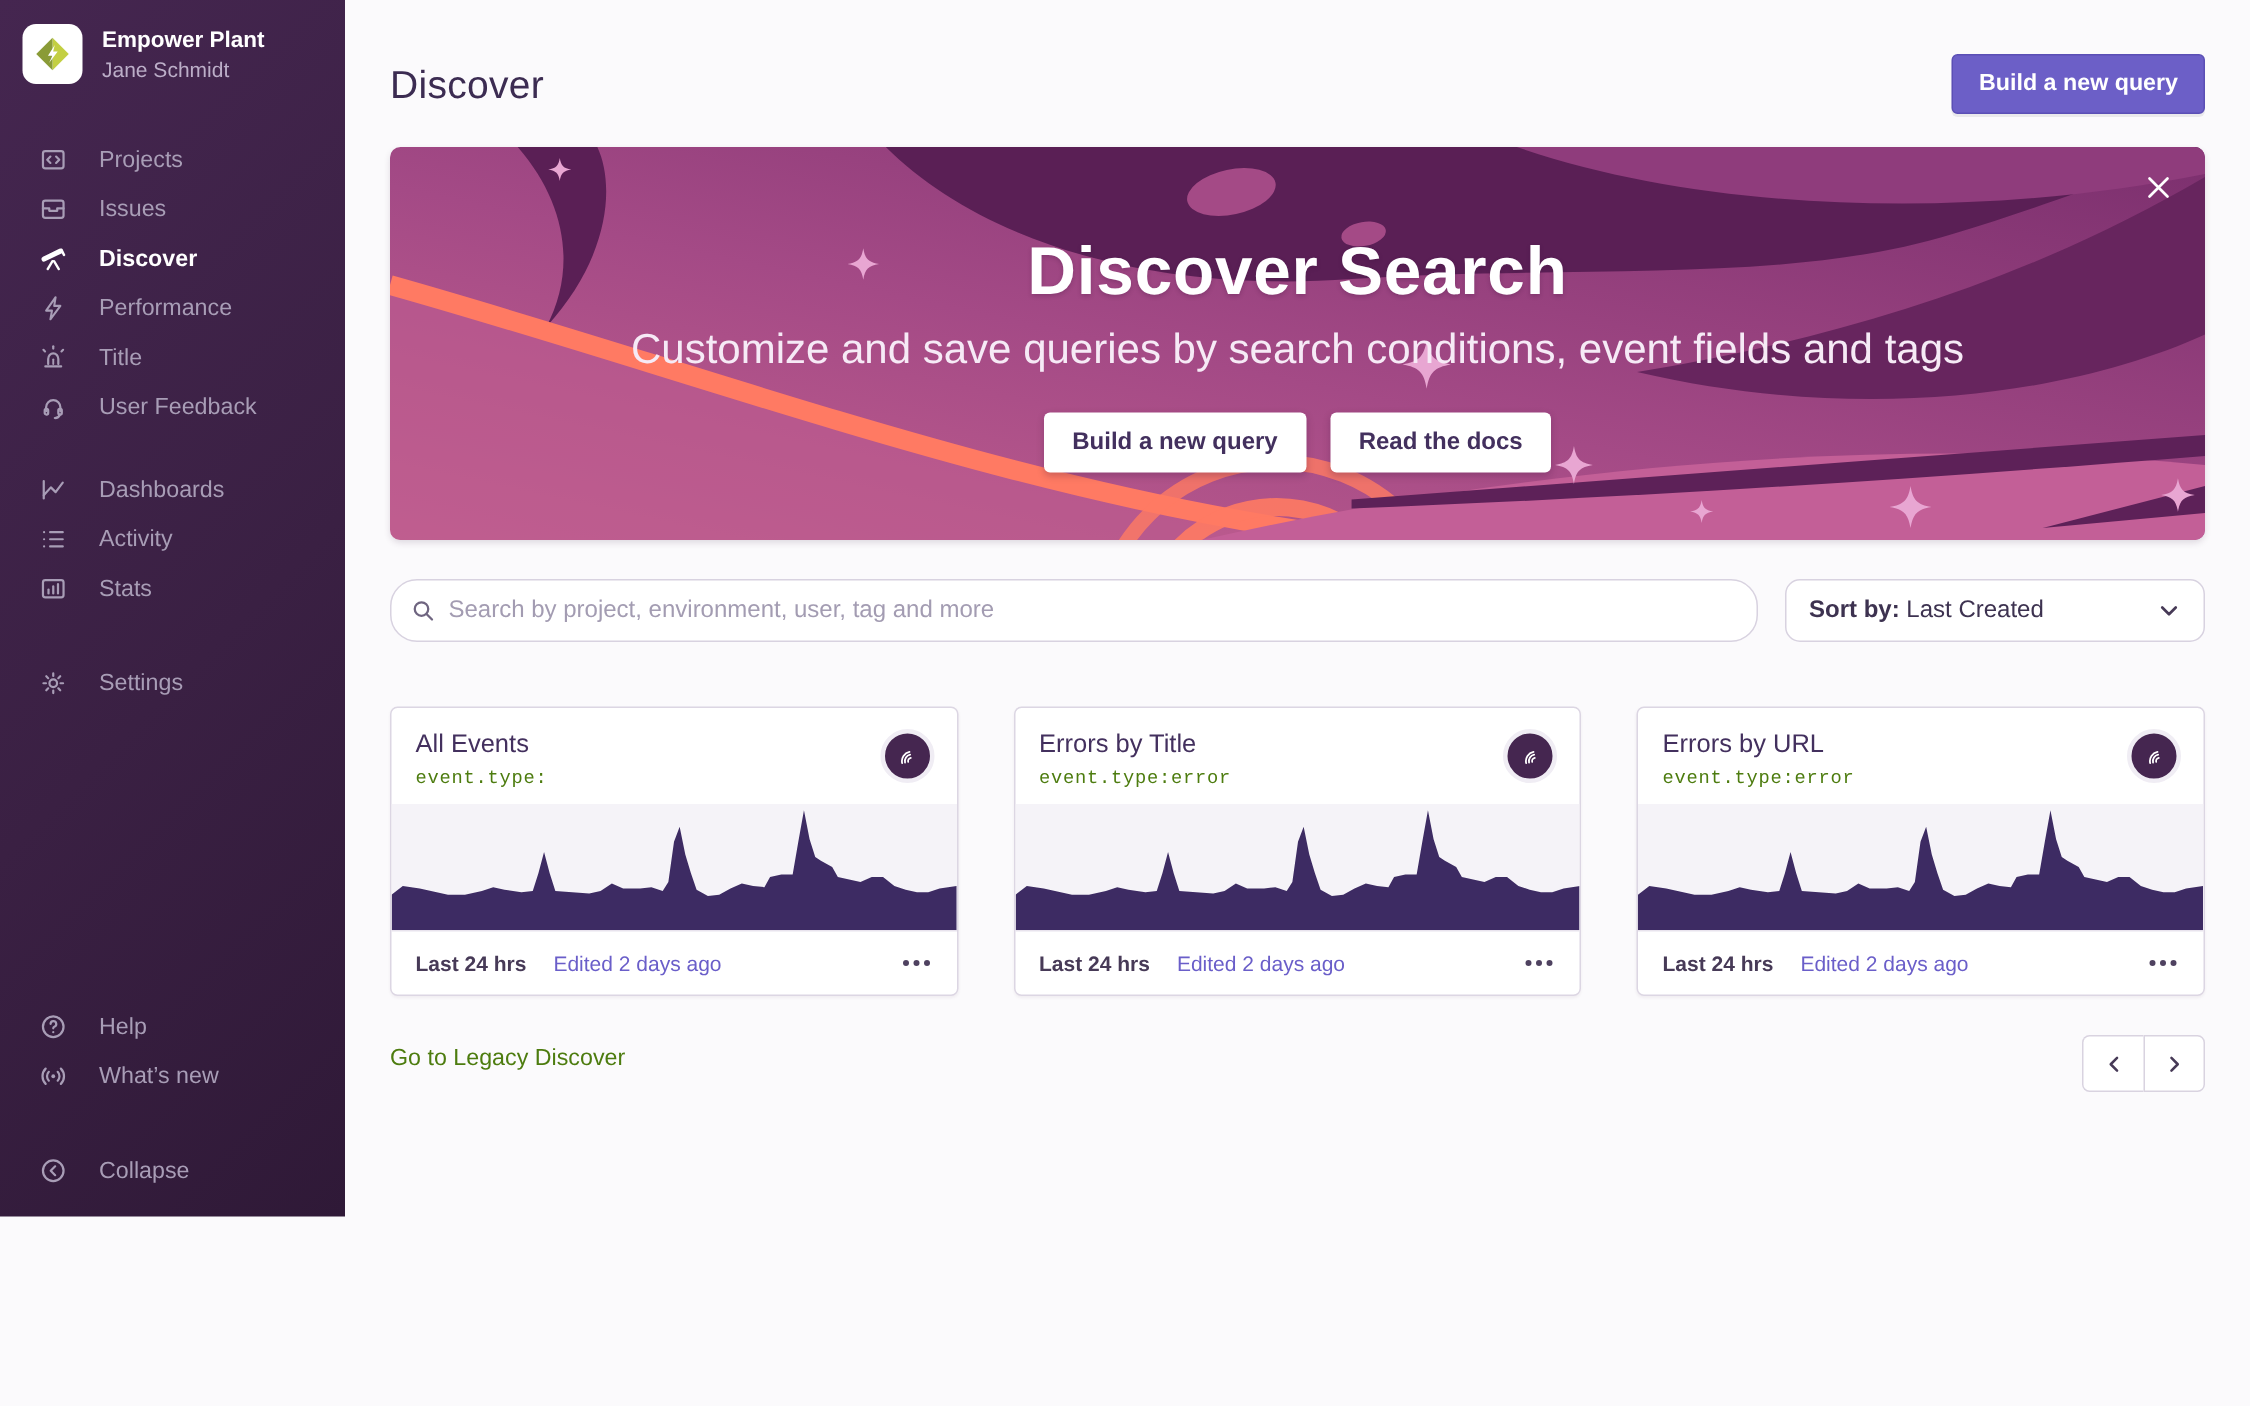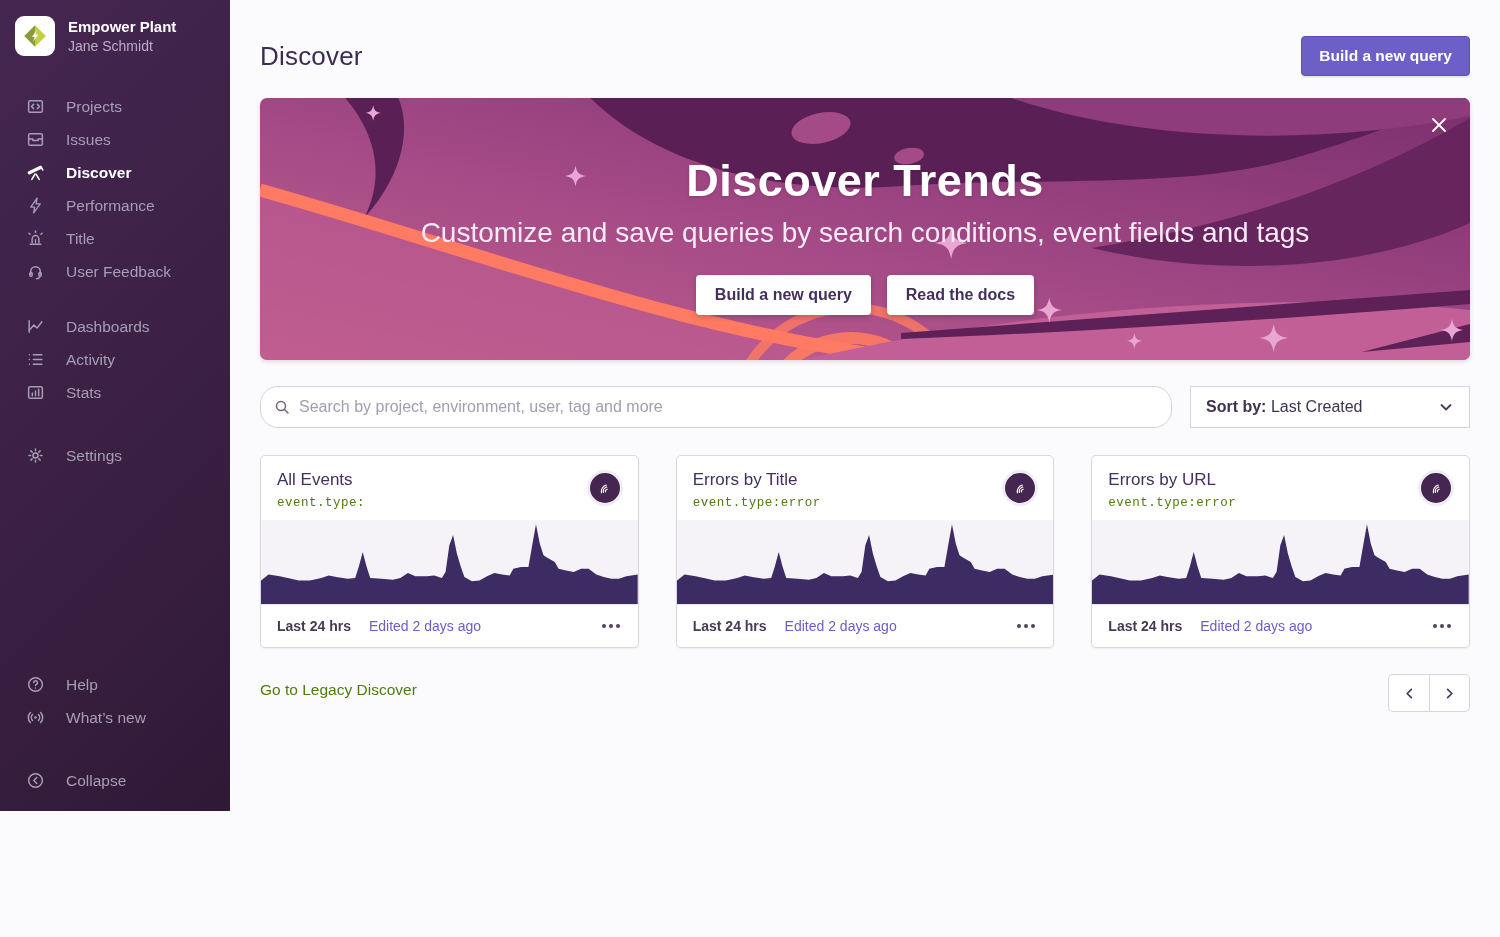--- a/index.html
+++ b/index.html
@@ -93,27 +93,27 @@
     display:flex; align-items:center; padding:0 13px; gap:9px;
   }
   .searchbar input {
     flex:1; border:none; outline:none; font-size:16px;
     font-family:"Liberation Sans", sans-serif; color:#3d2d50;
     background:transparent;
   }
   .searchbar input::placeholder { color:#a39cb2; }
   .sortbox {
     width:280px; height:42px; background:#fff;
-    border:1px solid #d8d2e0; border-radius:0;
+    border:1px solid #d8d2e0; border-radius:10px;
     display:flex; align-items:center; justify-content:space-between;
     padding:0 15px; font-size:16px; color:#3d3250; cursor:pointer;
   }
   .sortbox b { font-weight:bold; }
   
-  .cards { display:flex; gap:37px; margin-top:27px; }
+  .cards { display:flex; gap:37px; margin-top:43px; }
   .card {
     flex:1; background:#fff; border:1px solid #dcd6e3; border-radius:5px;
     overflow:hidden; display:flex; flex-direction:column;
     box-shadow:0 1px 2px rgba(64,41,74,.06);
   }
   .card-head {
     display:flex; justify-content:space-between; align-items:flex-start;
     padding:14px 15px 10px 16px;
   }
   .card-title { font-size:17px; color:#43305e; }
@@ -361,21 +361,21 @@
         <path transform="translate(1012,240) scale(1.0)" d="M0,-14 C1.6,-4.5 4.5,-1.6 14,0 C4.5,1.6 1.6,4.5 0,14 C-1.6,4.5 -4.5,1.6 -14,0 C-4.5,-1.6 -1.6,-4.5 0,-14 Z"></path>
         <path transform="translate(1190,232) scale(0.8)" d="M0,-14 C1.6,-4.5 4.5,-1.6 14,0 C4.5,1.6 1.6,4.5 0,14 C-1.6,4.5 -4.5,1.6 -14,0 C-4.5,-1.6 -1.6,-4.5 0,-14 Z"></path>
       </g>
     </svg>
     <div class="banner-close">
       <svg width="20" height="20" viewBox="0 0 20 20" fill="none" stroke="#ffffff" stroke-width="1.8" stroke-linecap="round">
         <path d="M4 4 L16 16 M16 4 L4 16"></path>
       </svg>
     </div>
     <div class="banner-content">
-      <div class="banner-title">Discover Trends</div>
+      <div class="banner-title">Discover Search</div>
       <div class="banner-sub">Customize and save queries by search conditions, event fields and tags</div>
       <div class="banner-actions">
         <button class="btn-banner">Build a new query</button>
         <button class="btn-banner">Read the docs</button>
       </div>
     </div>
   </section>
 
   <div class="controls">
     <div class="searchbar">

